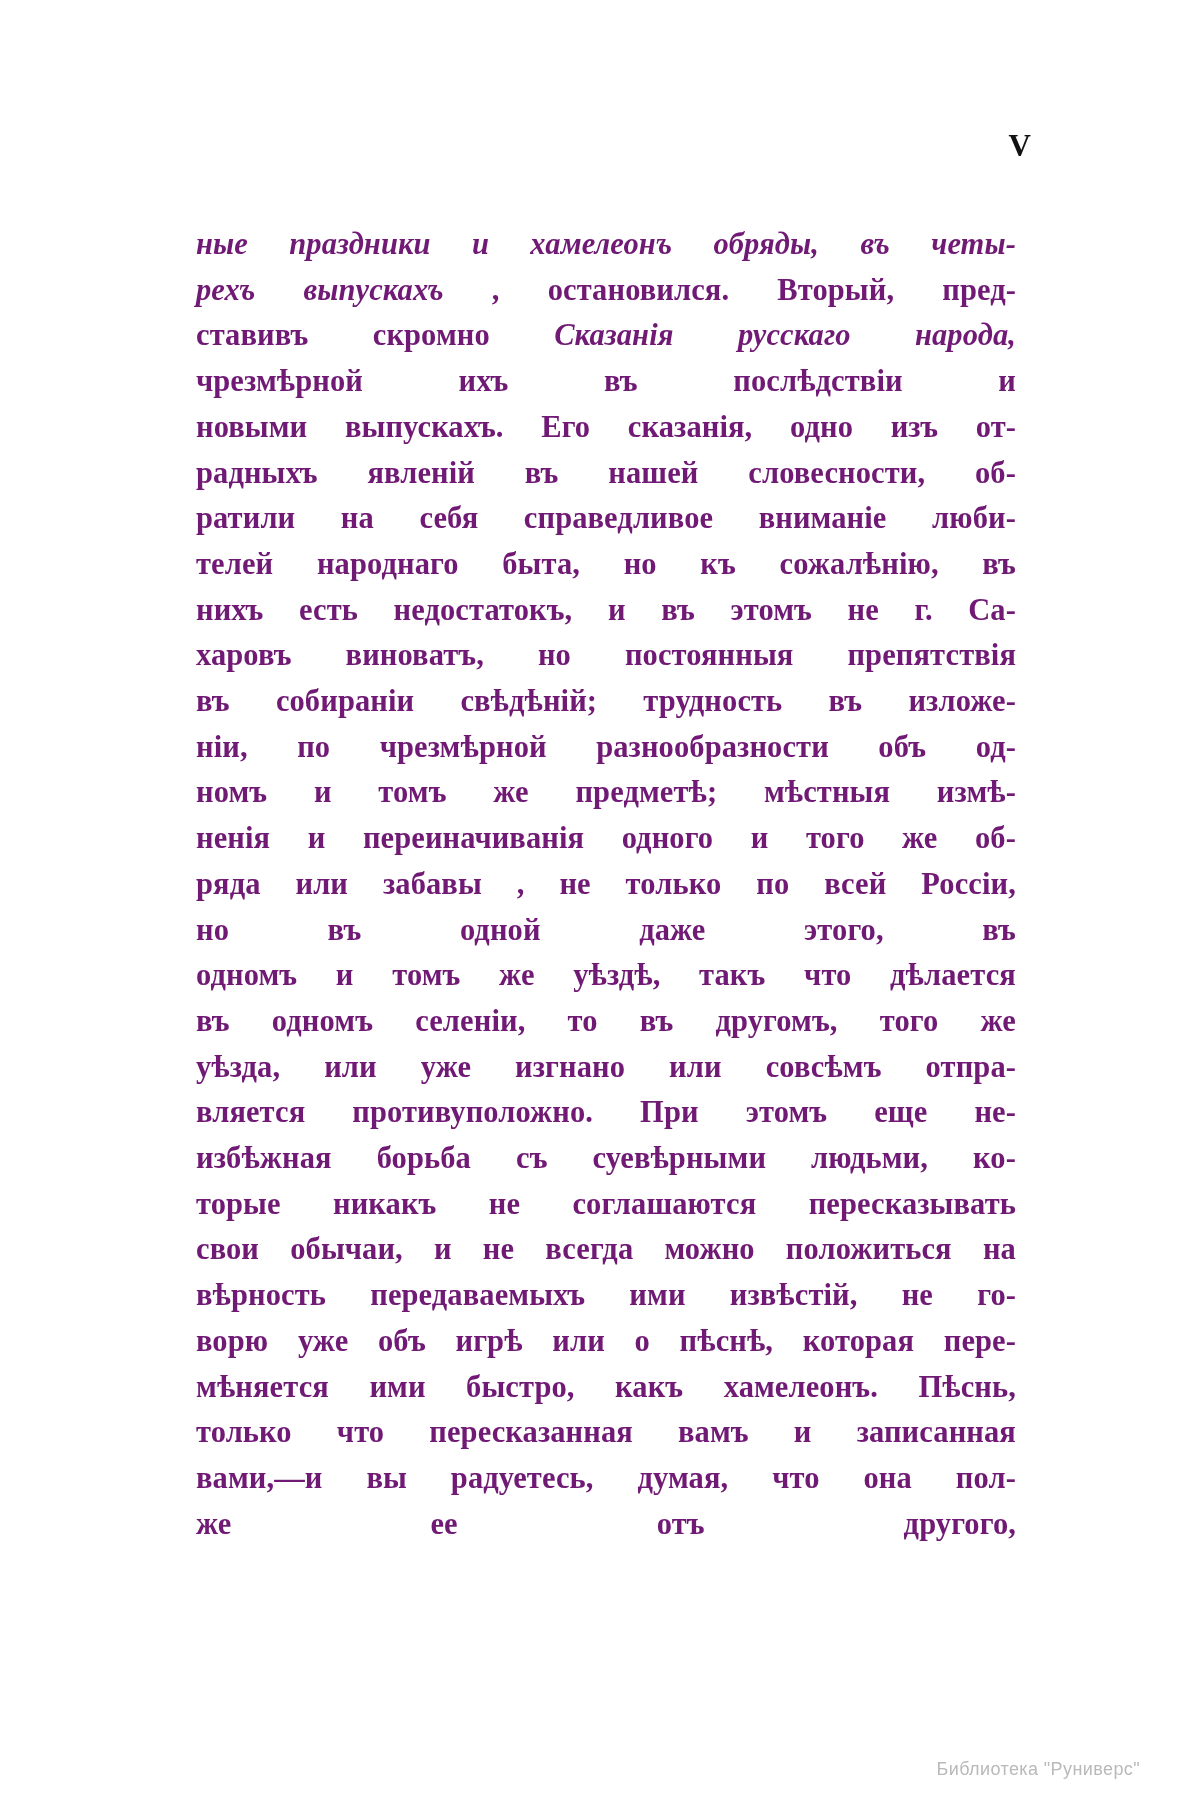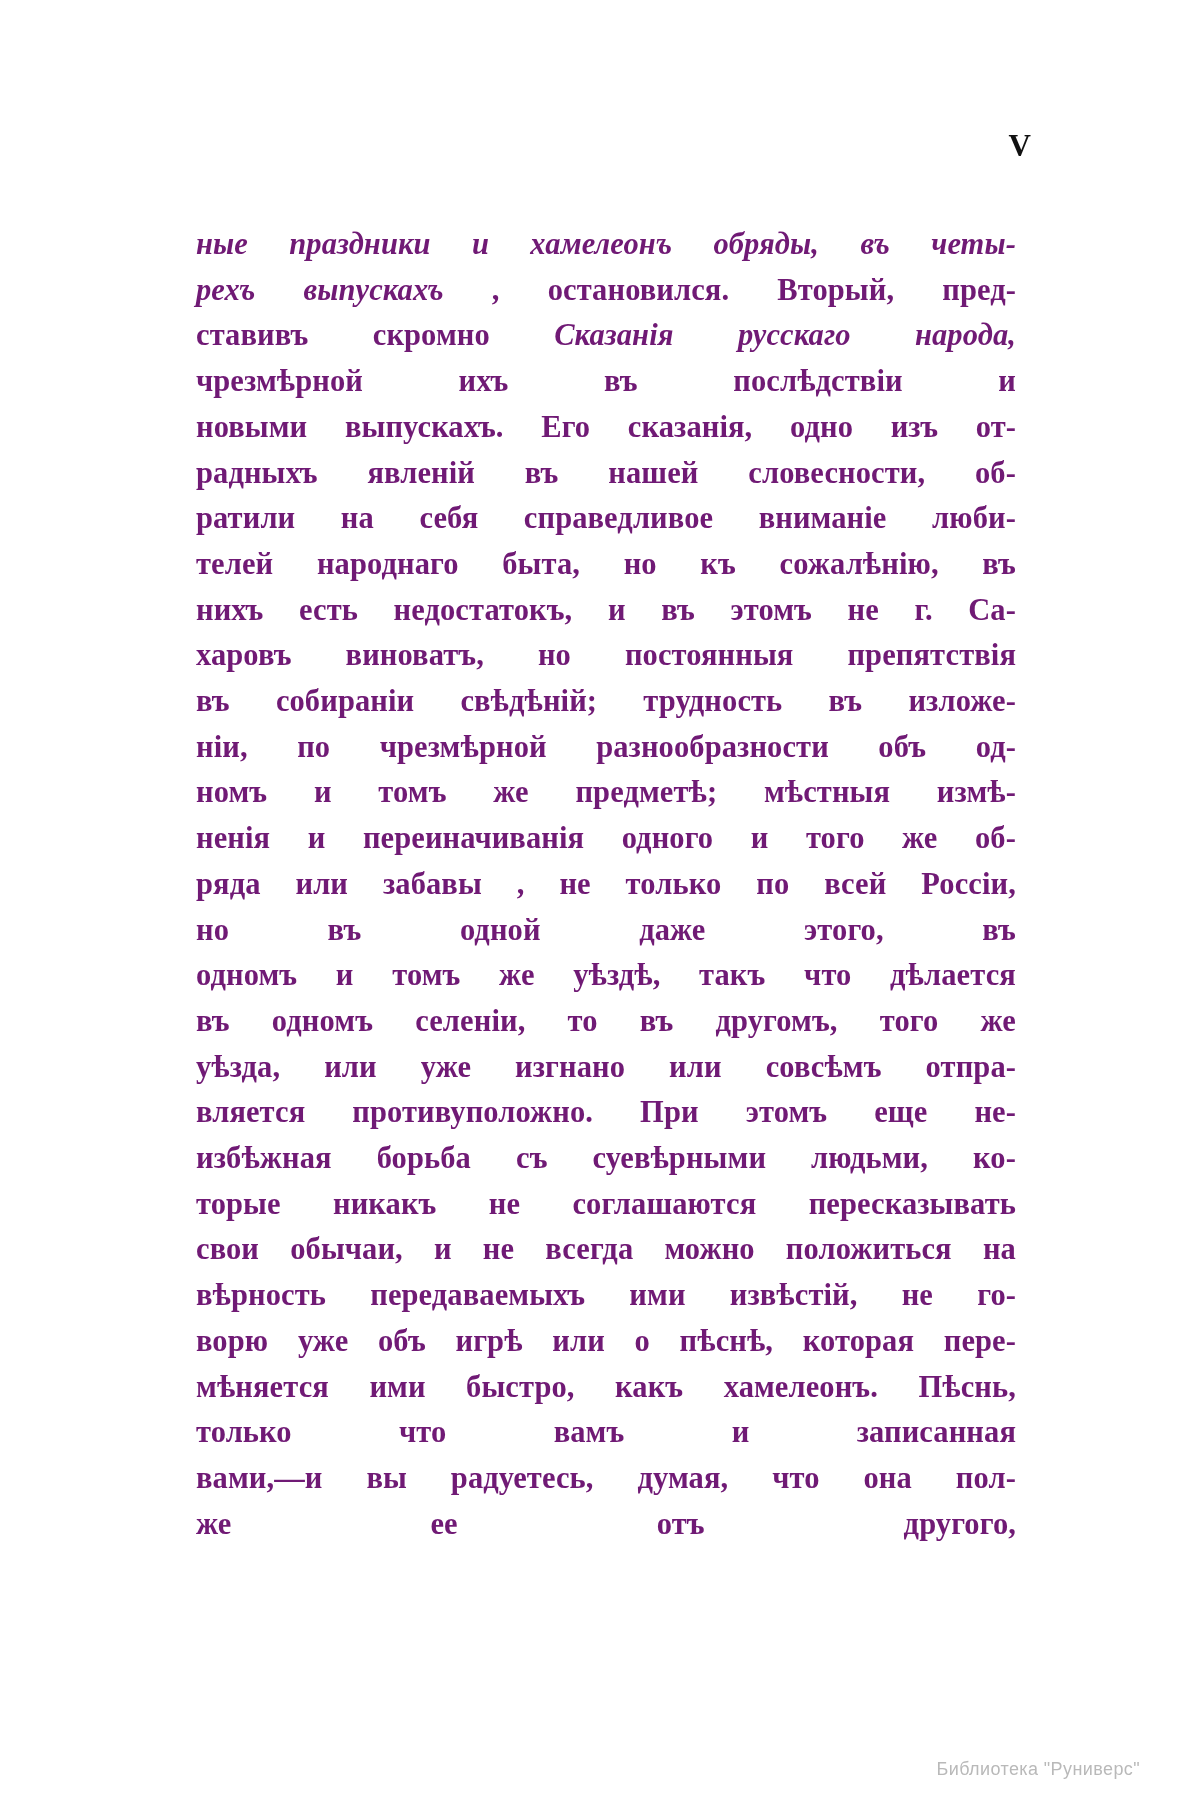--- a/index.html
+++ b/index.html
@@ -296,20 +296,21 @@
         <span class="bd">мѣняется</span>
         <span class="bd">ими</span>
         <span class="bd">быстро,</span>
         <span class="bd">какъ</span>
         <span class="bd">хамелеонъ.</span>
         <span class="bd">Пѣснь,</span>
       </div>
       <div class="line just">
         <span class="bd">только</span>
         <span class="bd">что</span>
+        <span class="bd">пересказанная</span>
         <span class="bd">вамъ</span>
         <span class="bd">и</span>
         <span class="bd">записанная</span>
       </div>
       <div class="line just">
         <span class="bd">вами,—и</span>
         <span class="bd">вы</span>
         <span class="bd">радуетесь,</span>
         <span class="bd">думая,</span>
         <span class="bd">что</span>

